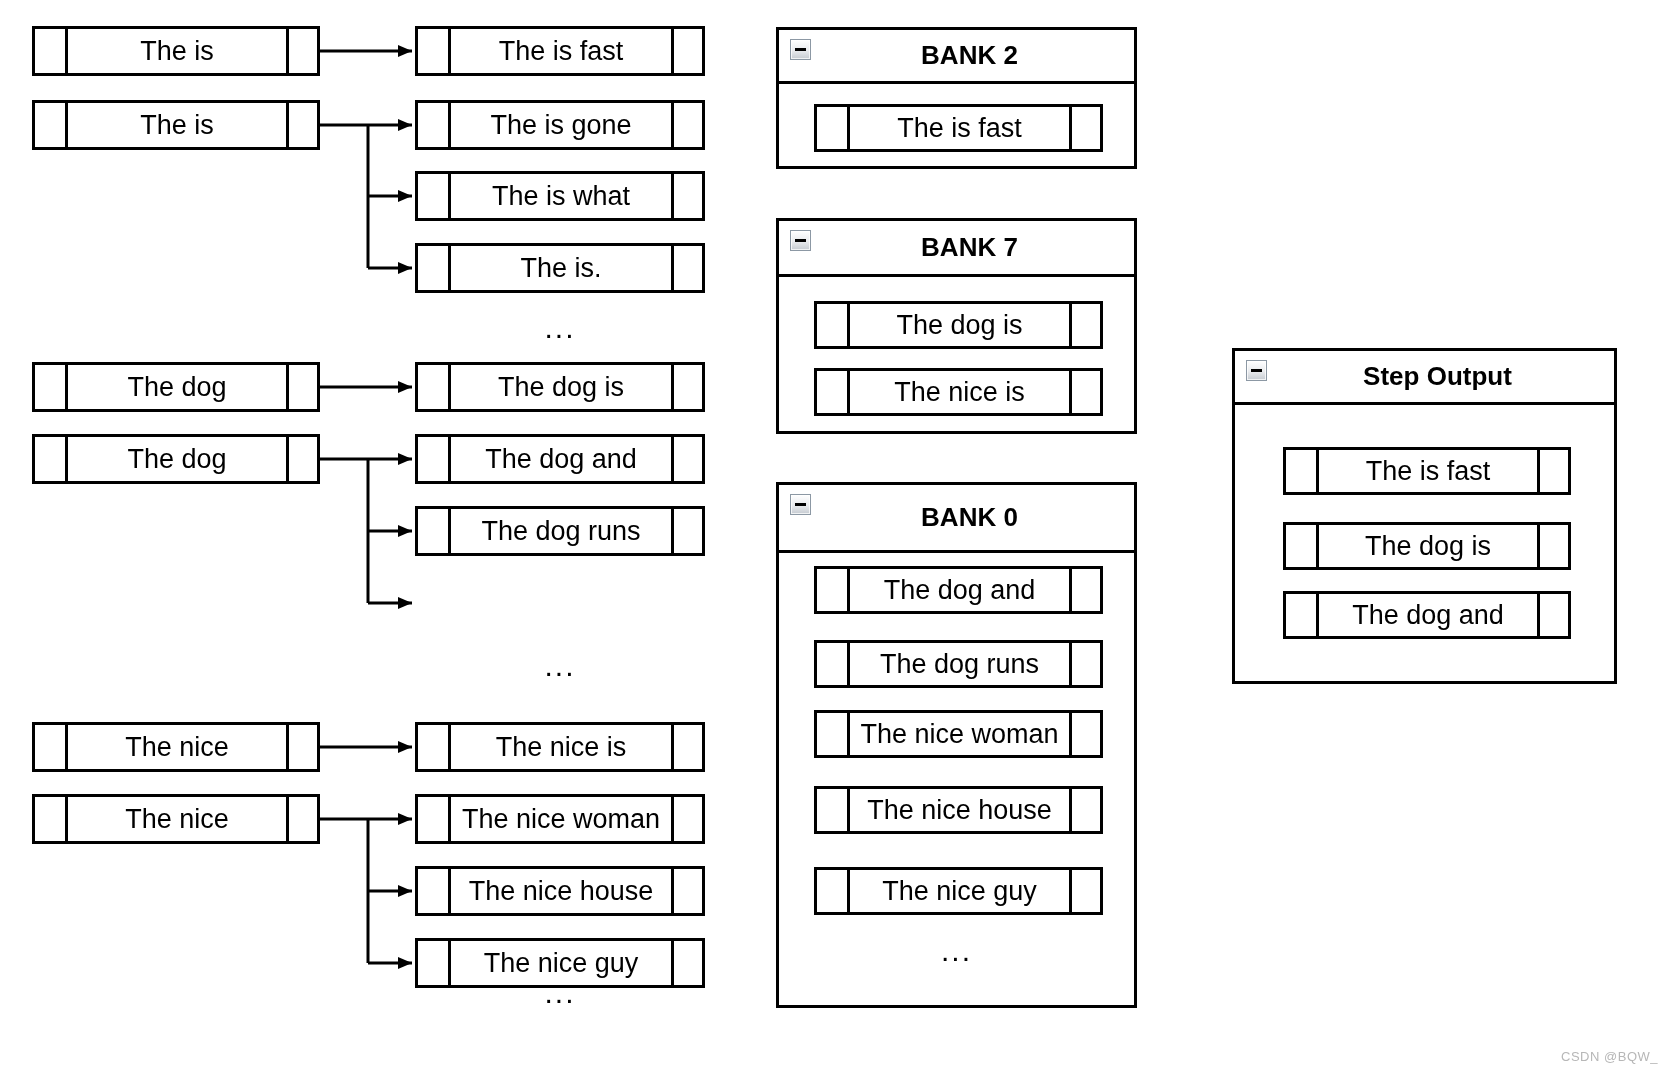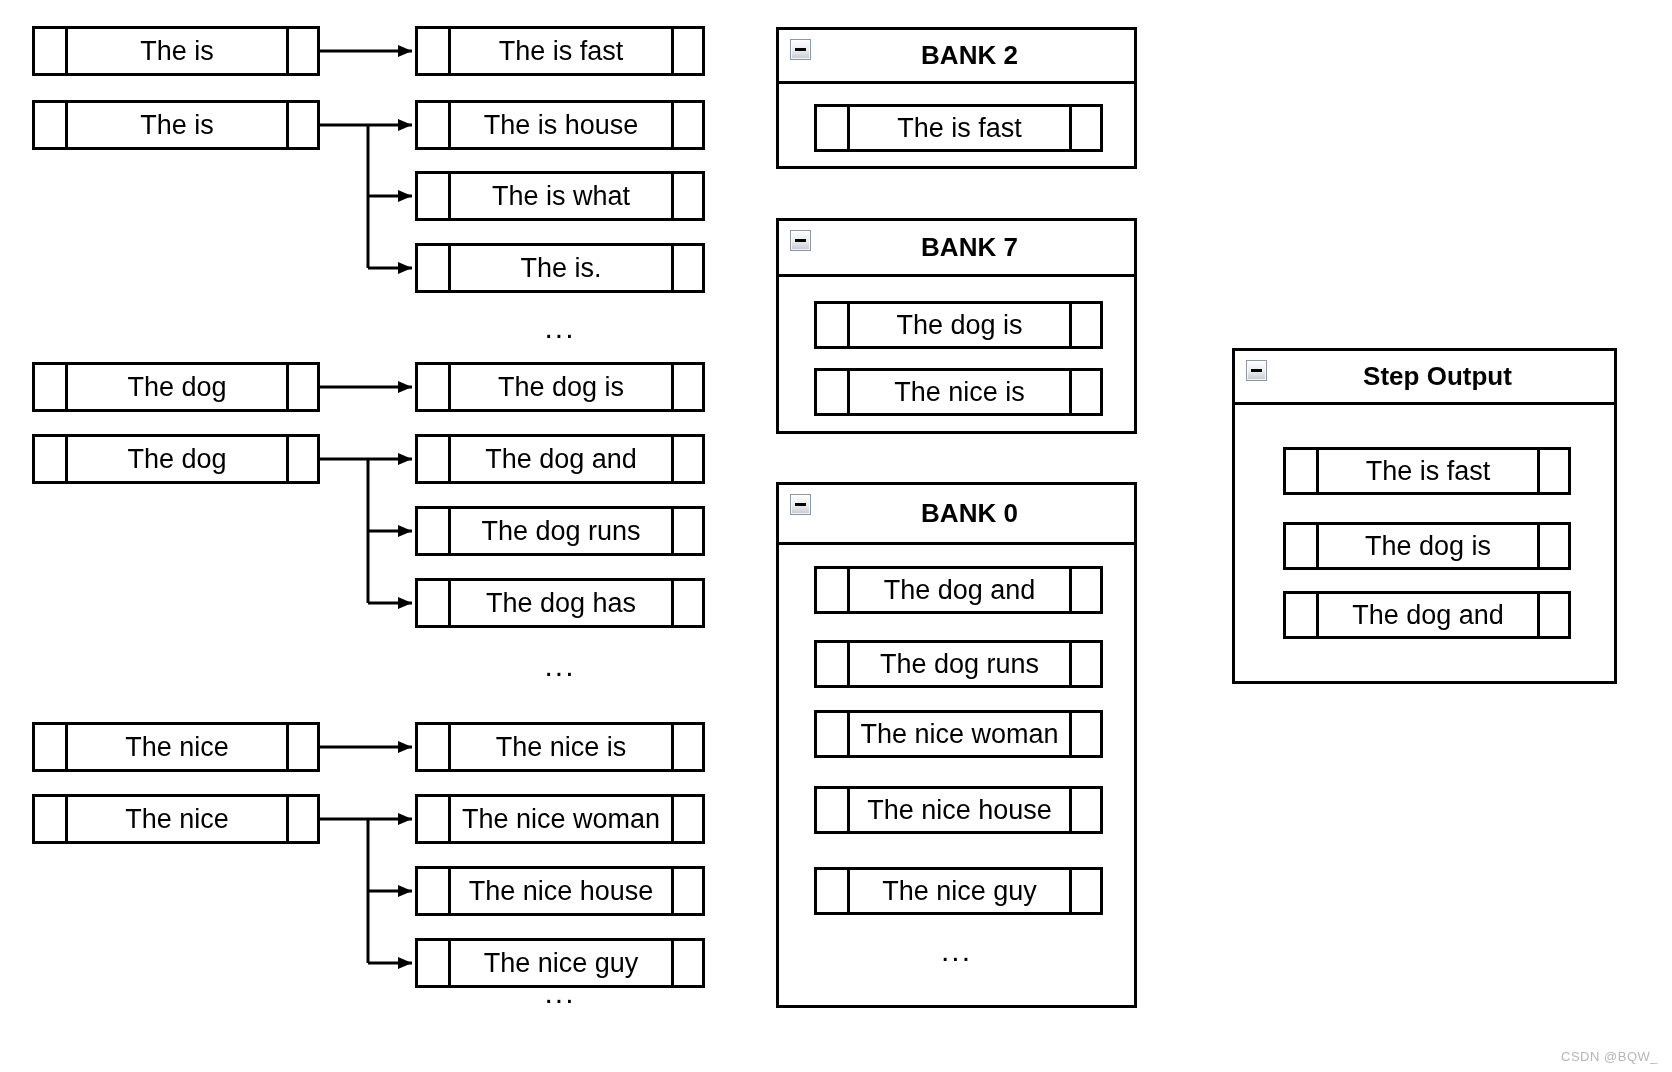--- a/index.html
+++ b/index.html
@@ -87,21 +87,21 @@
     <span class="cell r"></span>
   </div>
 
   <div class="node" style="left:415px;top:26px;width:290px">
     <span class="cell l"></span>
     <span class="cell m">The is fast</span>
     <span class="cell r"></span>
   </div>
   <div class="node" style="left:415px;top:100px;width:290px">
     <span class="cell l"></span>
-    <span class="cell m">The is house</span>
+    <span class="cell m">The is gone</span>
     <span class="cell r"></span>
   </div>
   <div class="node" style="left:415px;top:243px;width:290px">
     <span class="cell l"></span>
     <span class="cell m">The is.</span>
     <span class="cell r"></span>
   </div>
   <div class="node" style="left:415px;top:171px;width:290px">
     <span class="cell l"></span>
     <span class="cell m">The is what</span>
@@ -126,25 +126,20 @@
     <span class="cell r"></span>
   </div>
   <div class="node" style="left:415px;top:434px;width:290px">
     <span class="cell l"></span>
     <span class="cell m">The dog and</span>
     <span class="cell r"></span>
   </div>
   <div class="node" style="left:415px;top:506px;width:290px">
     <span class="cell l"></span>
     <span class="cell m">The dog runs</span>
-    <span class="cell r"></span>
-  </div>
-  <div class="node" style="left:415px;top:578px;width:290px">
-    <span class="cell l"></span>
-    <span class="cell m">The dog has</span>
     <span class="cell r"></span>
   </div>
   <div class="dots" style="left:460px;top:651px">...</div>
 
   <div class="node" style="left:32px;top:722px;width:288px">
     <span class="cell l"></span>
     <span class="cell m">The nice</span>
     <span class="cell r"></span>
   </div>
   <div class="node" style="left:32px;top:794px;width:288px">
@@ -202,21 +197,21 @@
       <span class="cell r"></span>
     </div>
     <div class="node item" style="left:35px;top:147px;width:289px">
       <span class="cell l"></span>
       <span class="cell m">The nice is</span>
       <span class="cell r"></span>
     </div>
   </div>
 
   <div class="panel" style="left:776px;top:482px;width:361px;height:526px">
-    <div class="panel-header" style="height:60px">
+    <div class="panel-header" style="height:68px">
       <span class="collapse-btn">
         <span class="minus"></span>
       </span>
       <span class="panel-title">BANK 0</span>
     </div>
     <div class="node item" style="left:35px;top:81px;width:289px">
       <span class="cell l"></span>
       <span class="cell m">The dog and</span>
       <span class="cell r"></span>
     </div>

